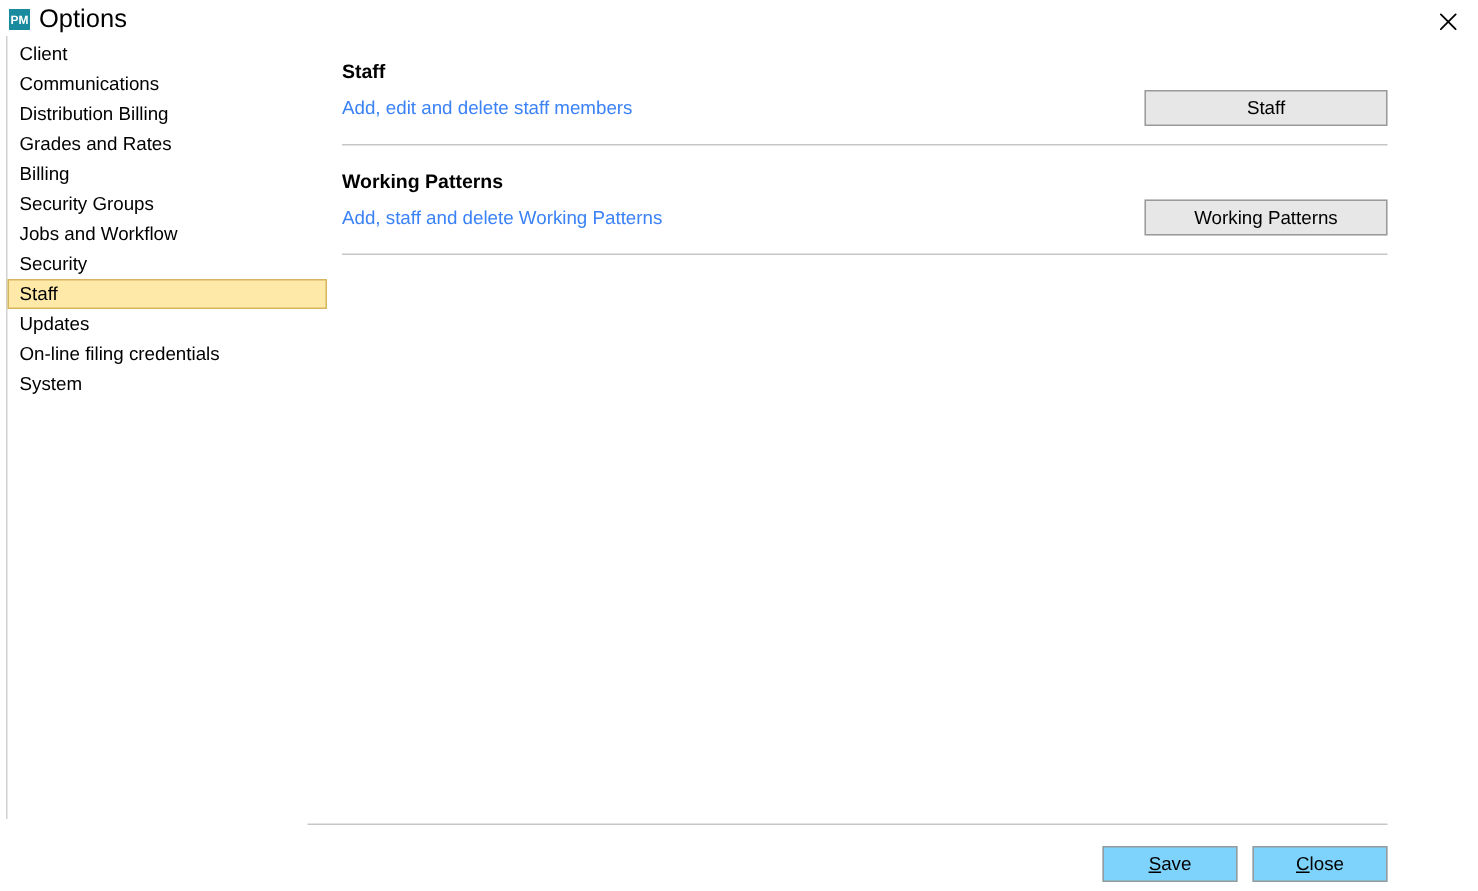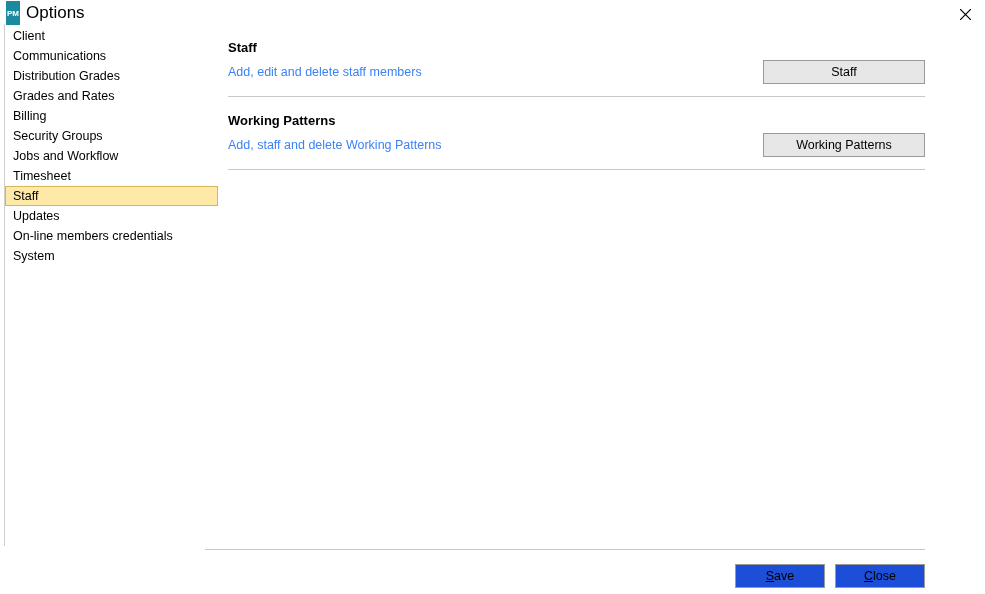--- a/index.html
+++ b/index.html
@@ -14,21 +14,21 @@
       overflow: hidden;
     }
     .titlebar {
       display: flex;
       align-items: center;
       height: 24px;
       padding: 2px 6px 0 6px;
     }
     .app-icon {
       width: 14px;
-      height: 24px;
+      height: 14px;
       background: #1a8a9e;
       color: #fff;
       font-size: 8px;
       font-weight: bold;
       display: inline-flex;
       align-items: center;
       justify-content: center;
       margin-right: 6px;
     }
     .title-text { font-size: 17px; }
@@ -115,21 +115,21 @@
       bottom: 6px;
       border-top: 1px solid #c7c7c7;
       padding-top: 14px;
       display: flex;
       justify-content: flex-end;
       gap: 10px;
     }
     .footer-btn {
       width: 90px;
       height: 24px;
-      background: #1d4ed8;
+      background: #7dd3fc;
       border: 1px solid #9a9a9a;
       font-family: inherit;
       font-size: 12.5px;
       cursor: pointer;
     }
     .mn { text-decoration: underline; }
   </style>
 </head>
 <body>
 
@@ -142,29 +142,29 @@
   <svg viewBox="0 0 10 10">
       <line x1="0" y1="0" x2="10" y2="10" stroke="#000" stroke-width="1.1"></line>
       <line x1="10" y1="0" x2="0" y2="10" stroke="#000" stroke-width="1.1"></line>
     </svg>
 </div>
 
 <div class="body-area">
   <div class="sidebar" id="sidebar">
       <div class="side-item">Client</div>
       <div class="side-item">Communications</div>
-      <div class="side-item">Distribution Grades</div>
+      <div class="side-item">Distribution Billing</div>
       <div class="side-item">Grades and Rates</div>
       <div class="side-item">Billing</div>
       <div class="side-item">Security Groups</div>
       <div class="side-item">Jobs and Workflow</div>
-      <div class="side-item">Timesheet</div>
+      <div class="side-item">Security</div>
       <div class="side-item selected">Staff</div>
       <div class="side-item">Updates</div>
-      <div class="side-item">On-line members credentials</div>
+      <div class="side-item">On-line filing credentials</div>
       <div class="side-item">System</div>
     </div>
 
   <div class="content" id="content">
       <div class="section">
         <div class="section-head">
           <div class="section-text">
             <div class="section-title">Staff</div>
             <div class="section-desc">Add, edit and delete staff members</div>
           </div>

